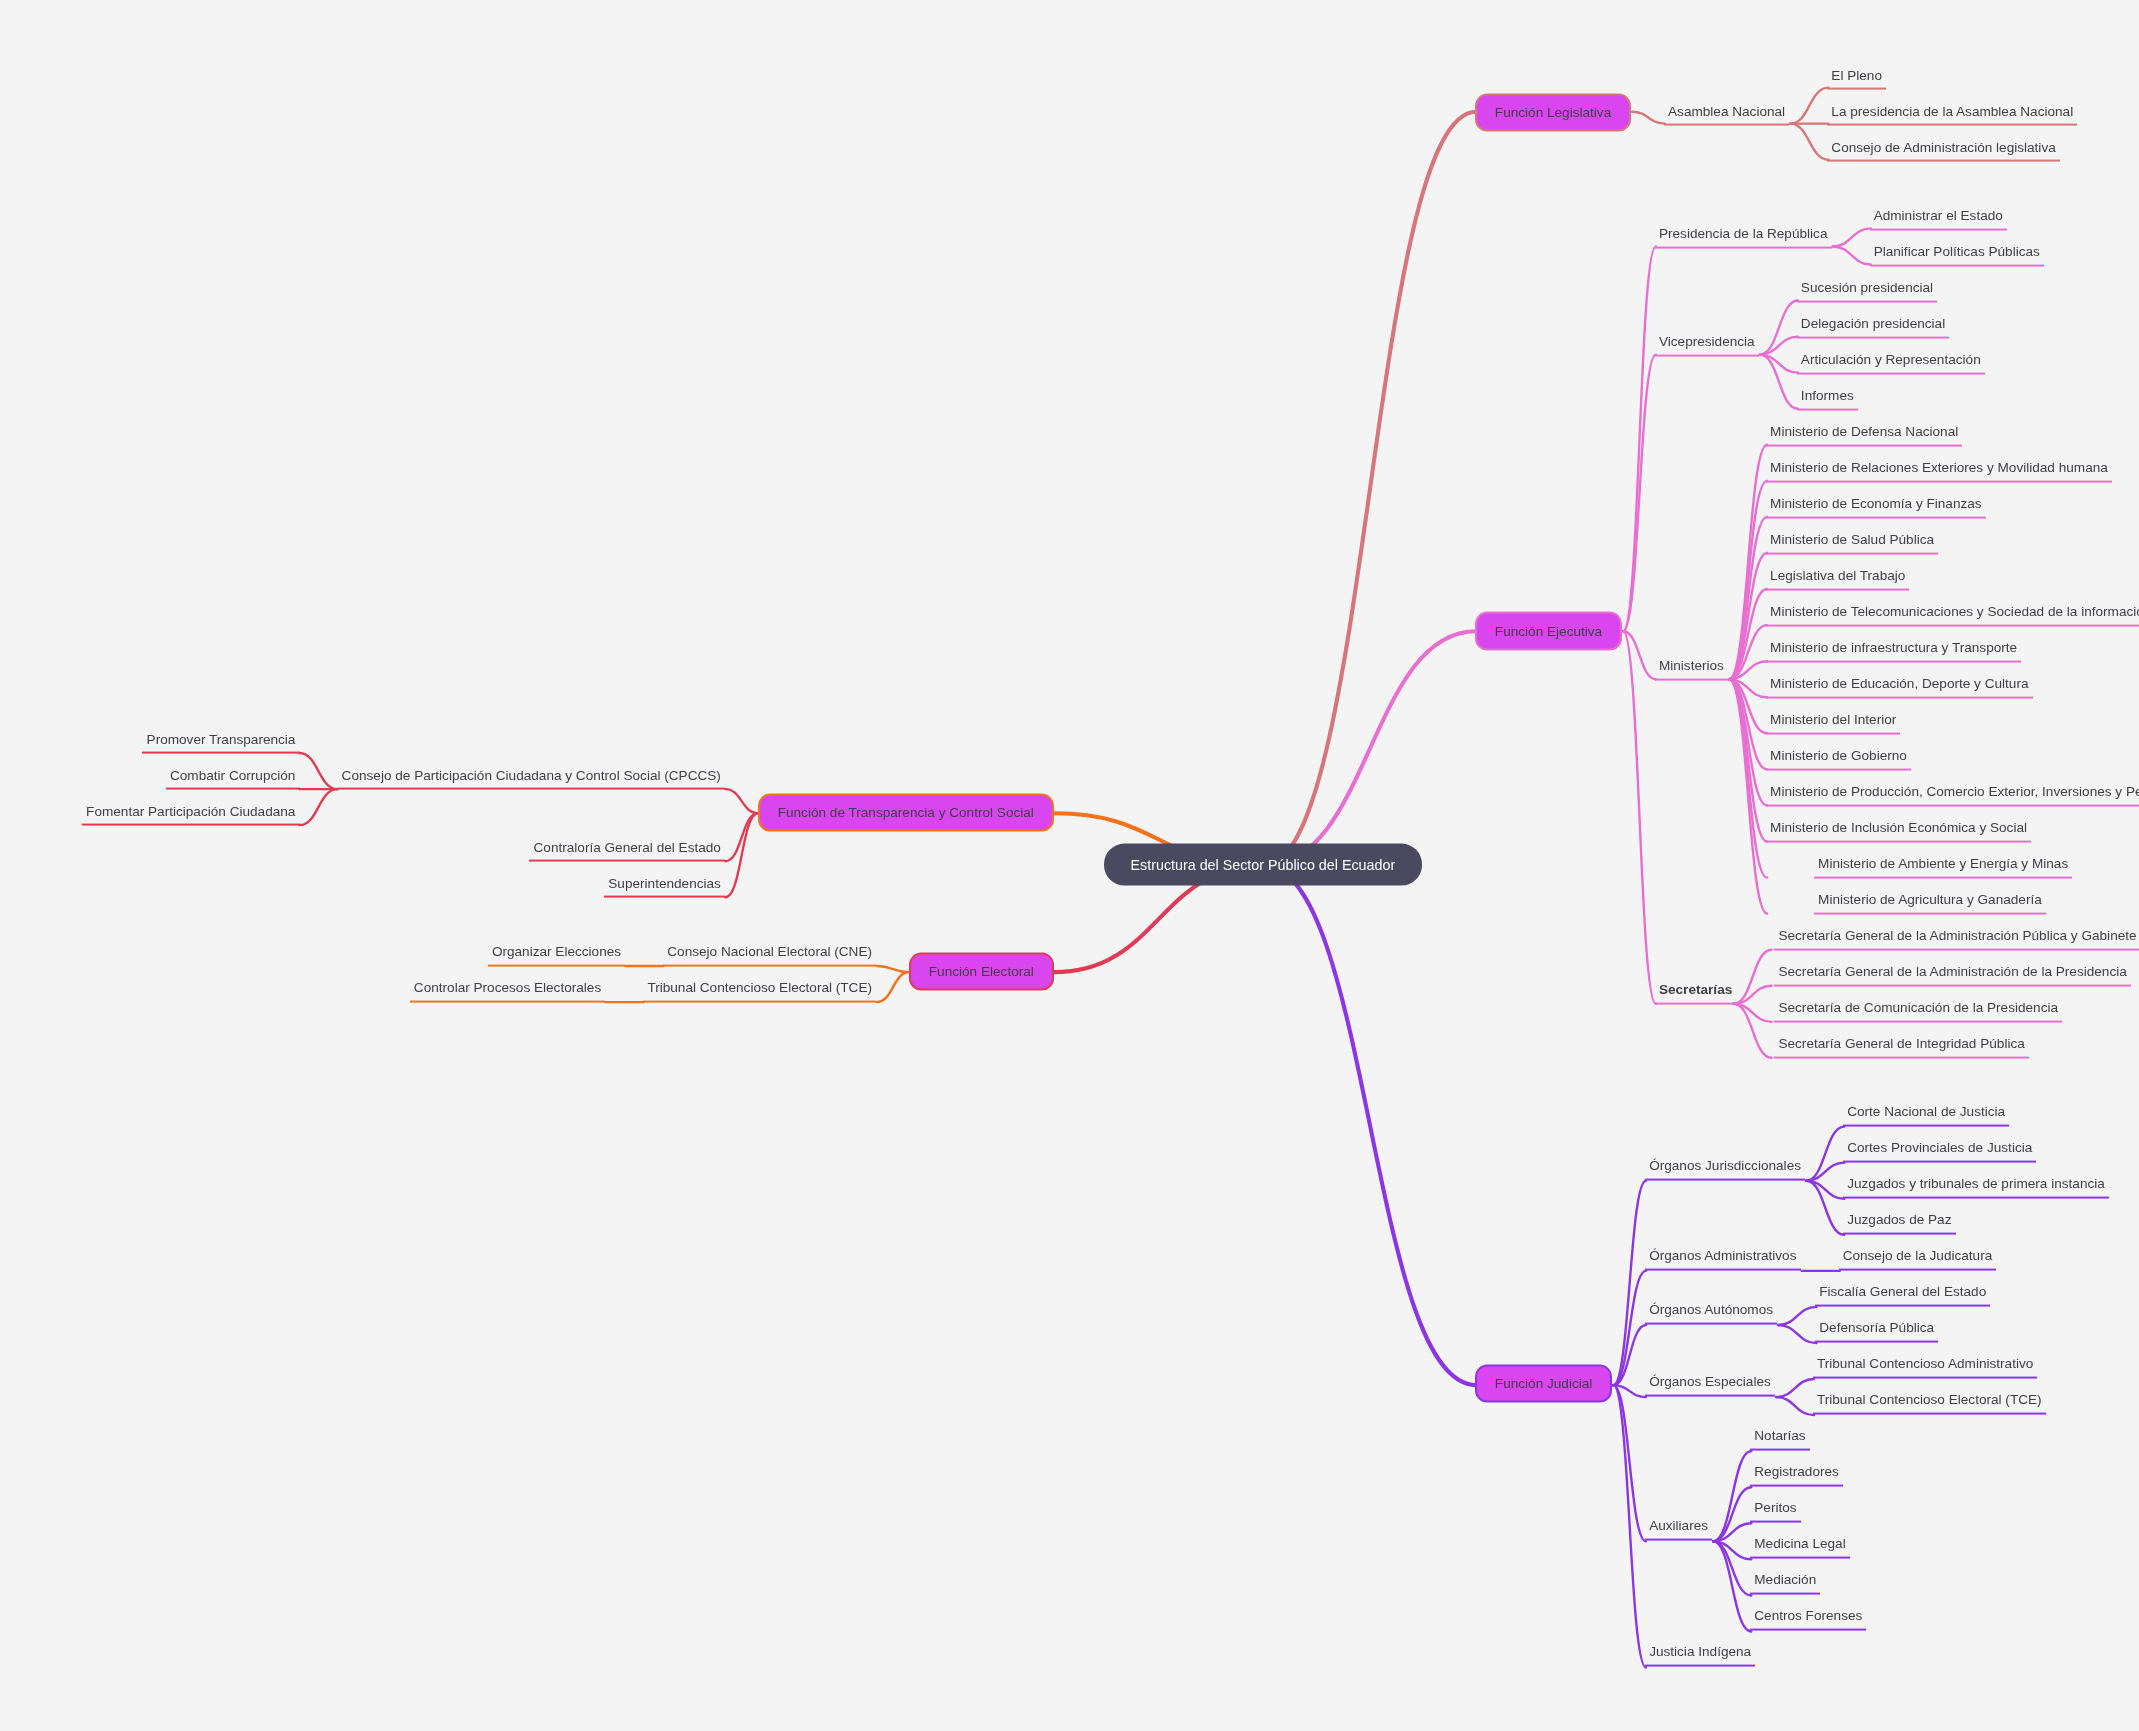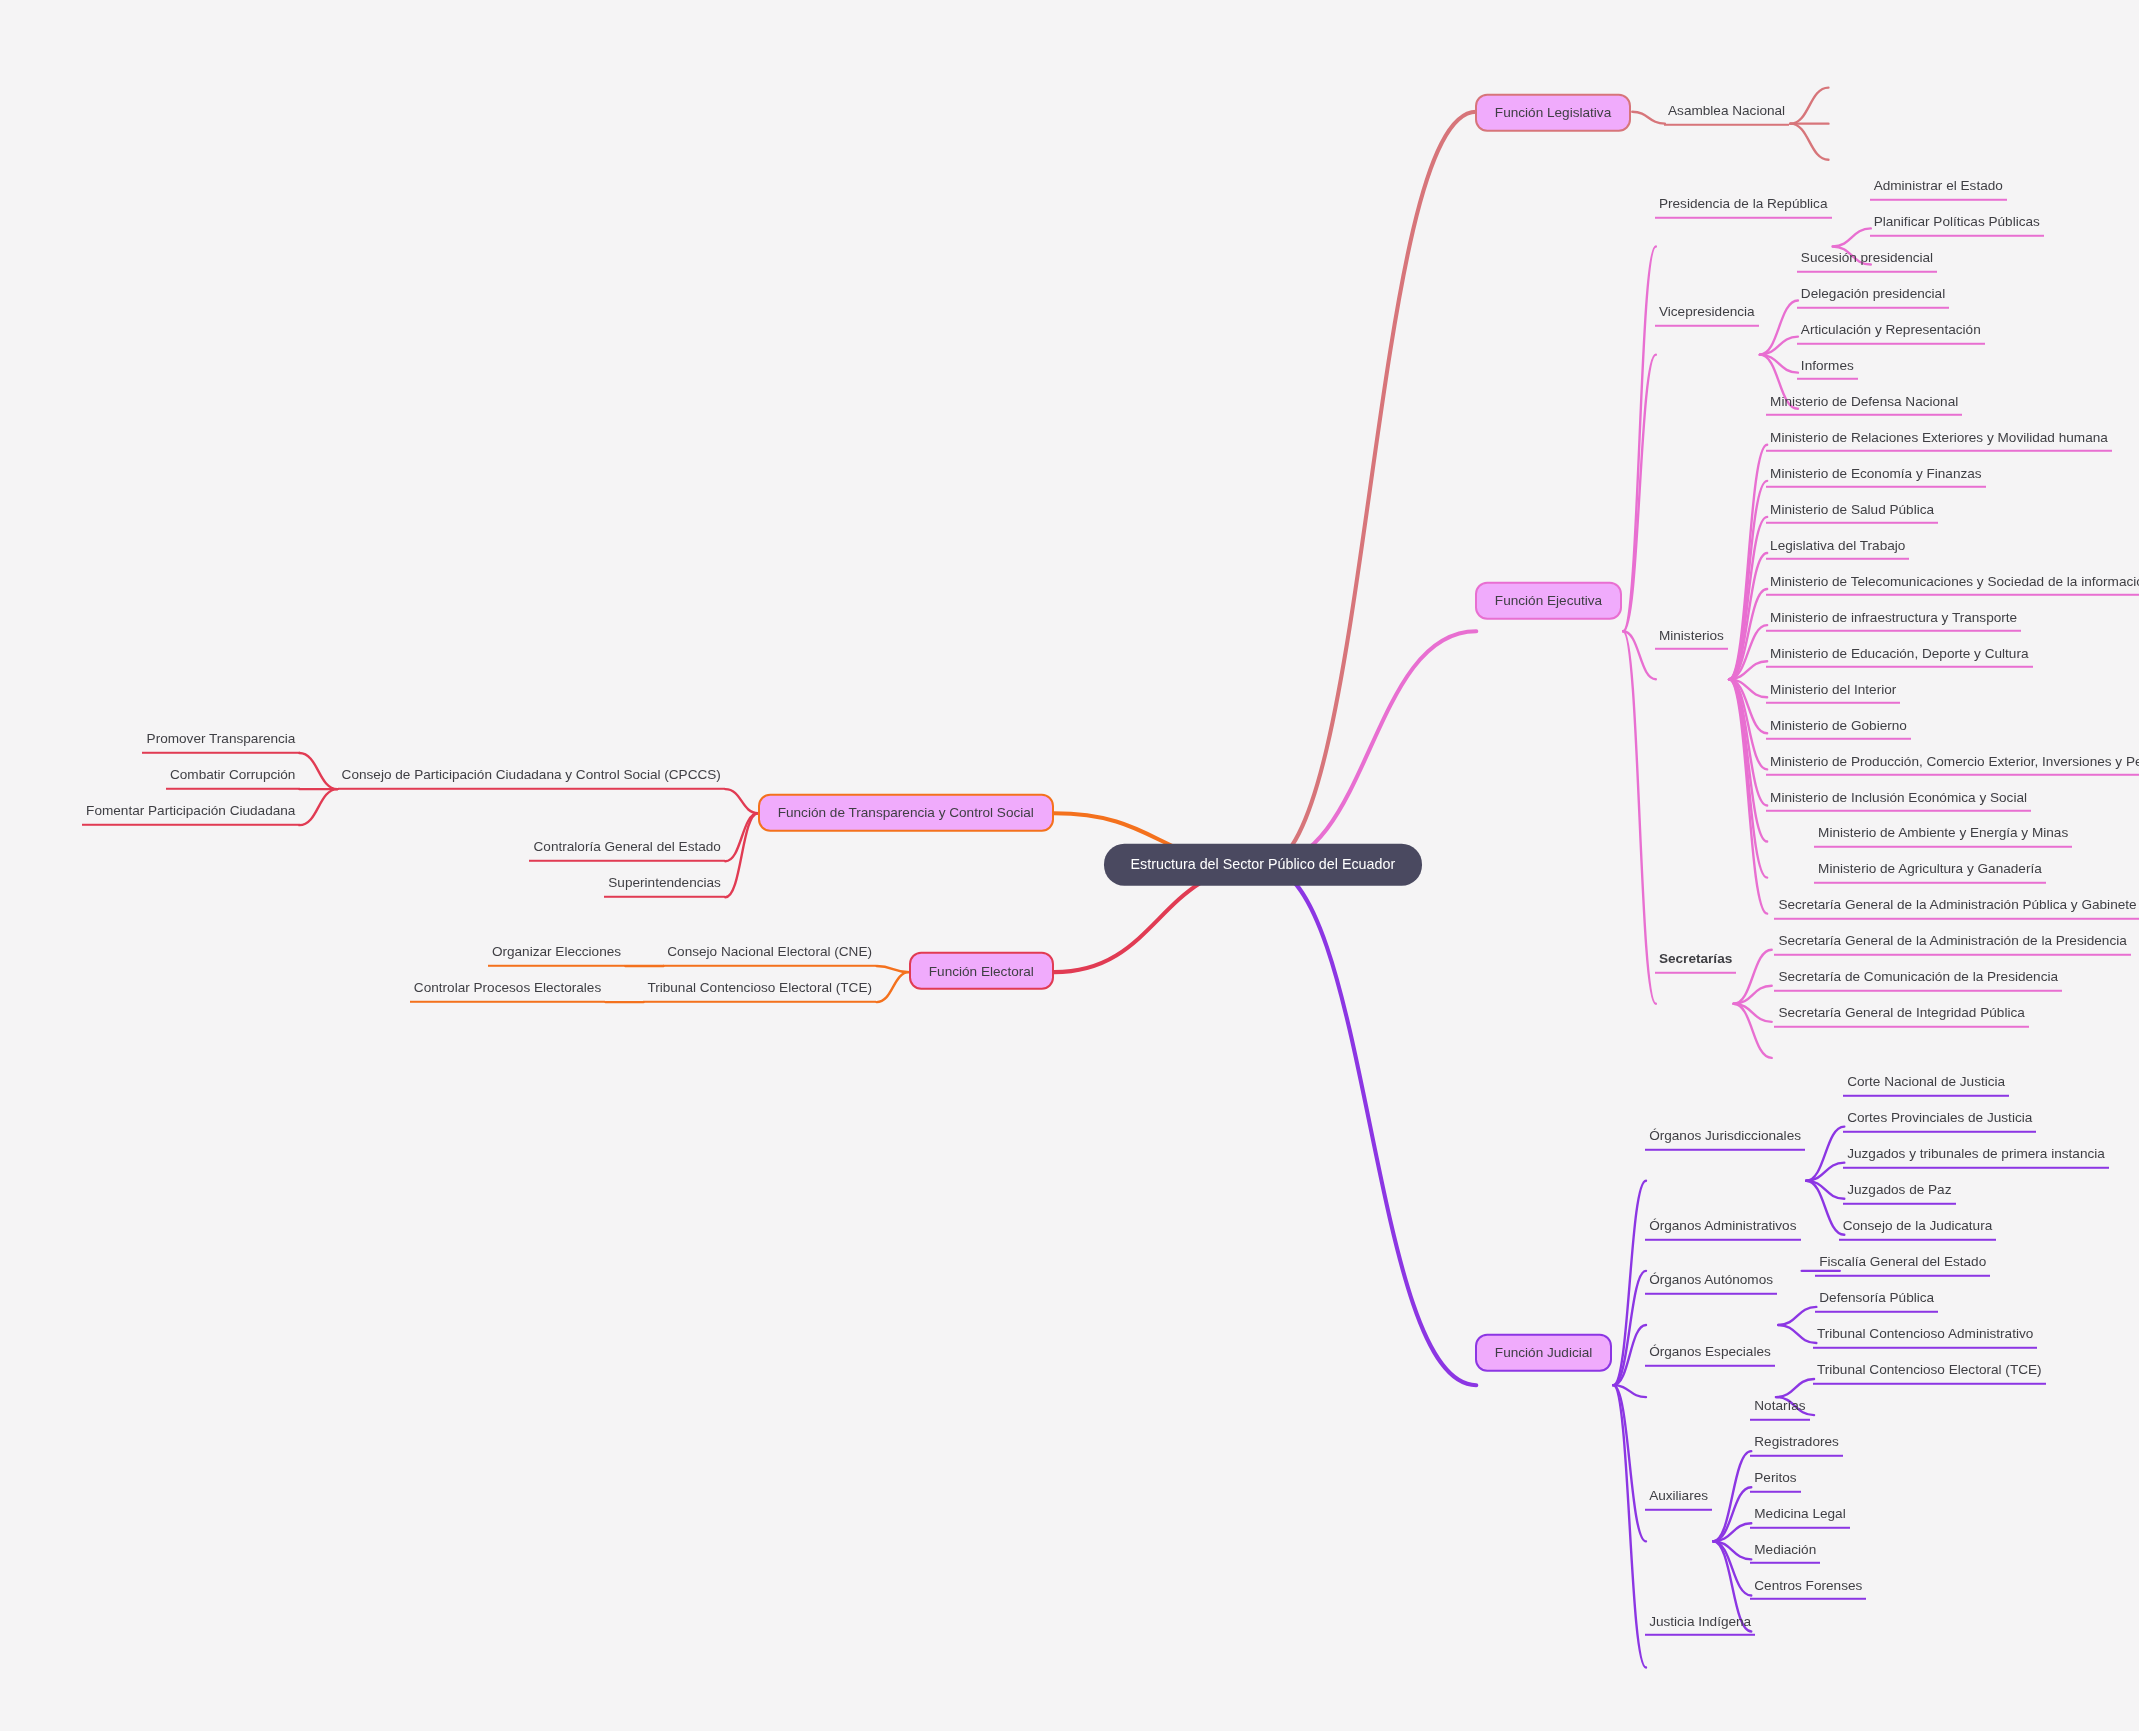--- a/index.html
+++ b/index.html
@@ -49,21 +49,21 @@
     line-height: 17.7px;
     color: #3f3f44;
     padding: 2.7px 4.1px 4.1px 4.1px;
     border-bottom: 2.4px solid #999;
     white-space: nowrap;
   }
   .box {
     font-size: 13.6px;
     line-height: 17.7px;
     color: #3f3f44;
-    background: #f0abfc;
+    background: #d946ef;
     border: 2.4px solid #999;
     border-radius: 12.2px;
     padding: 8.2px 17.7px;
     white-space: nowrap;
   }
   .box.root {
     background: #4a4960;
     color: #ffffff;
     border: none;
     border-radius: 20.4px;
@@ -196,20 +196,31 @@
           </div>
         </div>
       </div>
     <div id="root-box" class="box root">Estructura del Sector Público del Ecuador</div>
     <div id="right-tree" class="tree">
         <div class="node right boxed">
           <div class="box" style="border-color: rgb(215, 117, 122);">Función Legislativa</div>
           <div class="children">
             <div class="node right">
               <div class="label" style="border-bottom-color: rgb(215, 117, 122);">Asamblea Nacional</div>
+              <div class="children">
+                <div class="node right">
+                  <div class="label" style="border-bottom-color: rgb(215, 117, 122);">El Pleno</div>
+                </div>
+                <div class="node right">
+                  <div class="label" style="border-bottom-color: rgb(215, 117, 122);">La presidencia de la Asamblea Nacional</div>
+                </div>
+                <div class="node right">
+                  <div class="label" style="border-bottom-color: rgb(215, 117, 122);">Consejo de Administración legislativa</div>
+                </div>
+              </div>
             </div>
           </div>
         </div>
         <div class="node right boxed">
           <div class="box" style="border-color: rgb(232, 111, 209);">Función Ejecutiva</div>
           <div class="children">
             <div class="node right">
               <div class="label" style="border-bottom-color: rgb(232, 111, 209);">Presidencia de la República</div>
               <div class="children">
                 <div class="node right">

